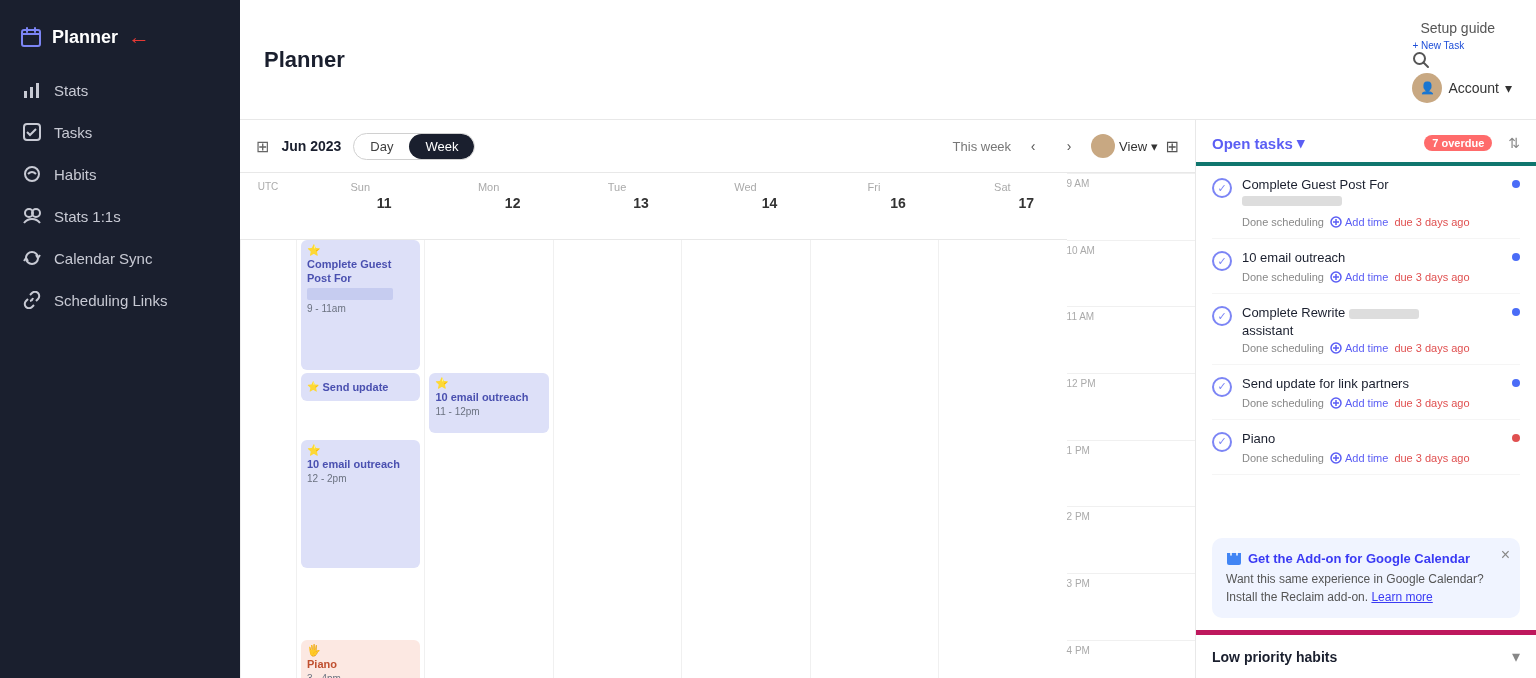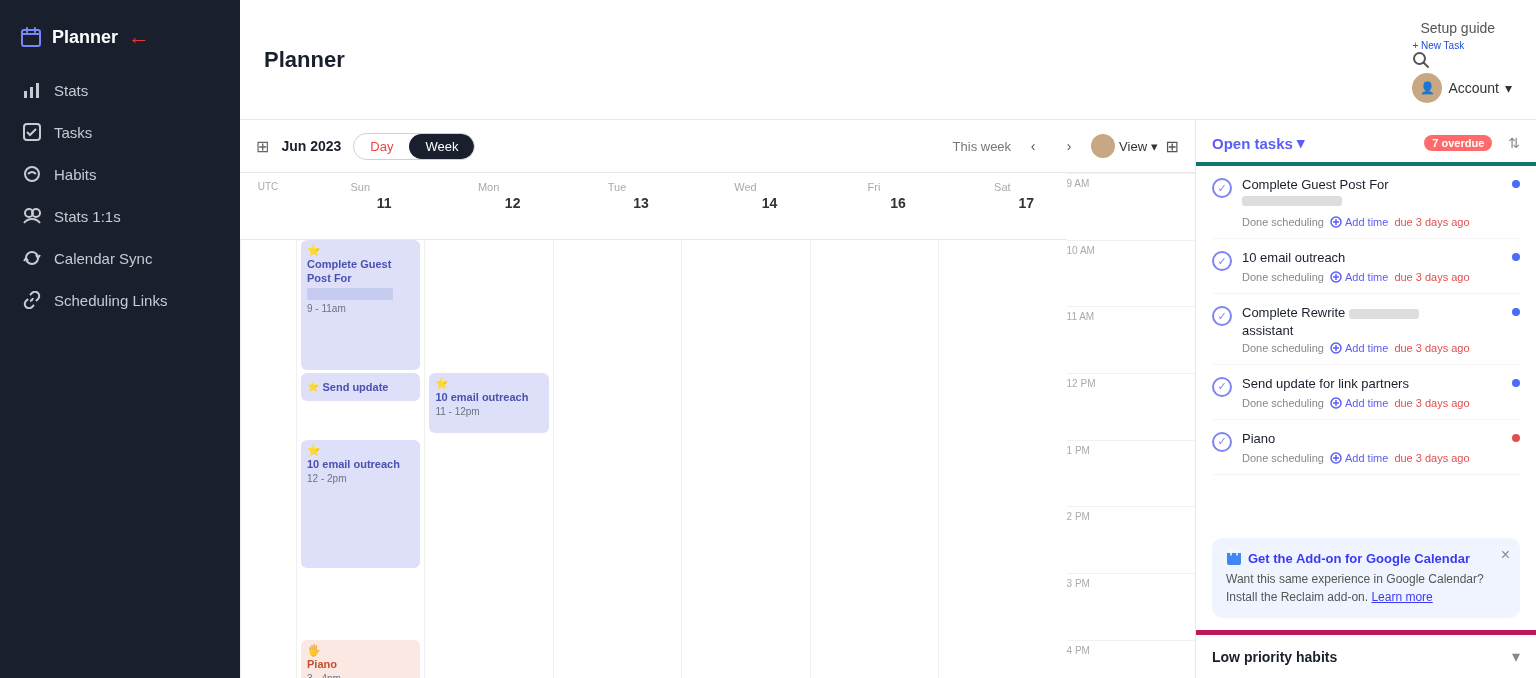--- a/index.html
+++ b/index.html
@@ -167,21 +167,21 @@
       border: 1px solid #d0d0d0;
       border-radius: 20px;
       overflow: hidden;
     }
     .toggle-btn {
       padding: 5px 16px;
       font-size: 13px;
       cursor: pointer;
       background: none;
       border: none;
-      color: #ef4444;
+      color: #404040;
     }
     .toggle-btn.active {
       background: #1a1f2e;
       color: #fff;
       border-radius: 20px;
     }
     .nav-controls {
       display: flex;
       align-items: center;
       gap: 8px;

